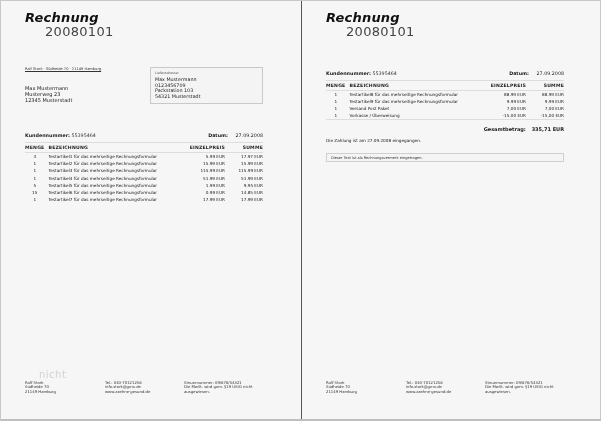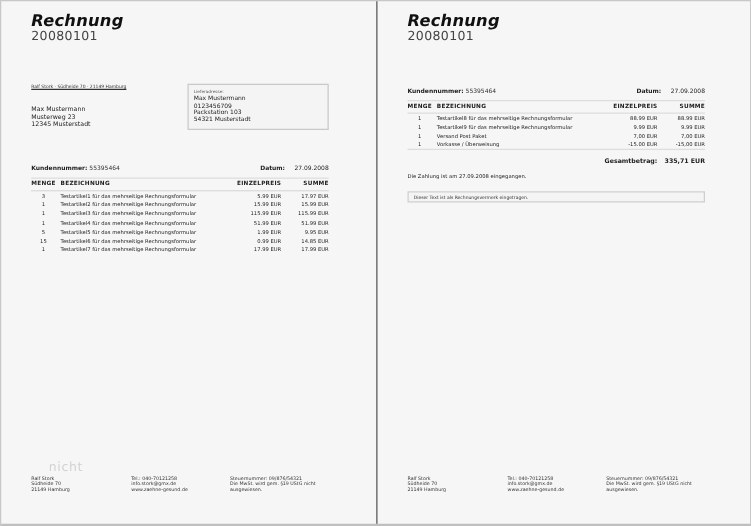--- a/index.html
+++ b/index.html
@@ -6,21 +6,21 @@
   html, body { width:601px; height:421px; overflow:hidden; background:#f5f5f5; }
   body { font-family:"DejaVu Sans", sans-serif; color:#222; position:relative; }
   .spread { position:absolute; left:0; top:0; width:601px; height:421px; border:1px solid #c8c8c8; background:#f6f6f6; }
   .page { position:absolute; top:0; height:334px; }
   .page.left { left:0; width:300px; }
   .page.right { left:301px; width:299px; }
   .divider { position:absolute; left:300px; top:0; width:1px; height:419px; background:#555; }
   .bottom-edge { position:absolute; left:0; top:418px; width:601px; height:2px; background:#bfbfbf; }
 
   .title { position:absolute; top:9px; font-size:13px; font-weight:bold; font-style:italic; color:#111; letter-spacing:0.2px; }
-  .invno { position:absolute; top:23px; font-size:10px; color:#444; letter-spacing:0.3px; }
+  .invno { position:absolute; top:23px; font-size:13px; color:#444; letter-spacing:0.3px;margin-left:20px; }
 
   .sender-line { position:absolute; left:24px; top:66px; font-size:3.6px; color:#333; text-decoration:underline; }
   .recipient { position:absolute; left:24px; top:84px; font-size:5px; line-height:6px; color:#222; }
   .ship-box { position:absolute; left:149px; top:66px; width:113px; height:37px; border:1px solid #c9c9c9; background:#f4f4f4; padding:3px 4px; }
   .ship-label { font-size:3.4px; color:#555; margin-bottom:2px; }
   .ship-line { font-size:4.8px; line-height:5.6px; color:#222; }
 
   .meta-row { position:absolute; font-size:4.8px; color:#222; }
   .meta-row .k { font-weight:bold; }
   .meta-row .v { color:#333; }

